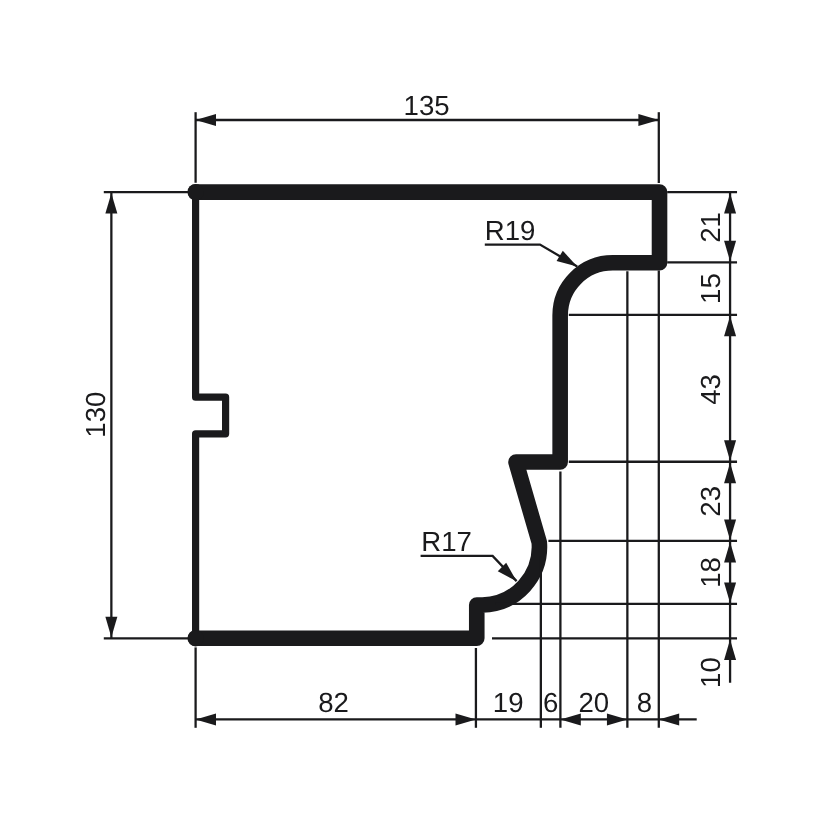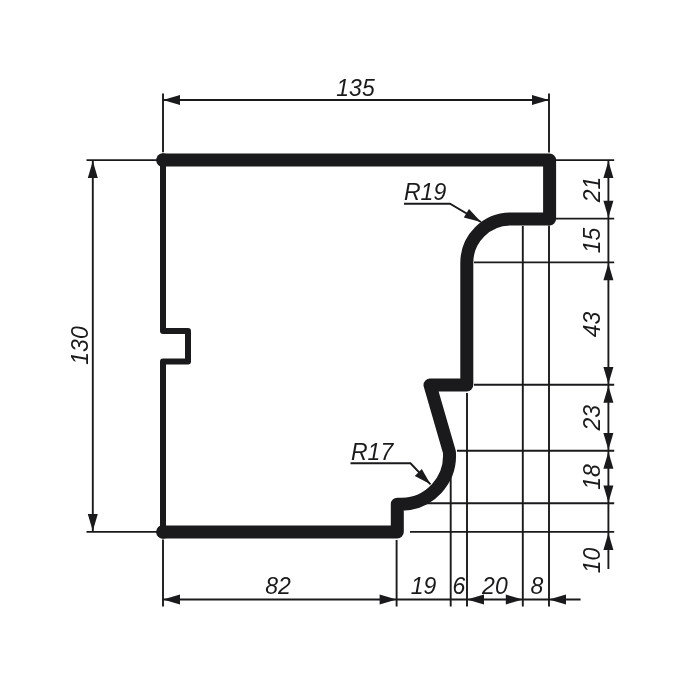--- a/index.html
+++ b/index.html
@@ -1,16 +1,16 @@
 <!DOCTYPE html>
 <html><head>
 <meta charset="utf-8">
 <style>
   html,body{margin:0;padding:0;background:#ffffff;}
-  .wrap{width:686px;height:686px;position:relative;background:#84cc16;font-style:italic;}
+  .wrap{width:686px;height:686px;position:relative;background:#84cc16;}
   svg{display:block;}
   text{font-family:"Liberation Sans",sans-serif;font-size:23px;fill:#1a1a1c;}
 </style>
 </head>
 <body>
 <div class="wrap">
 <svg width="686" height="686" viewBox="0 0 686 686">
 
   <rect x="0" y="0" width="686" height="686" fill="#ffffff"></rect>
 

